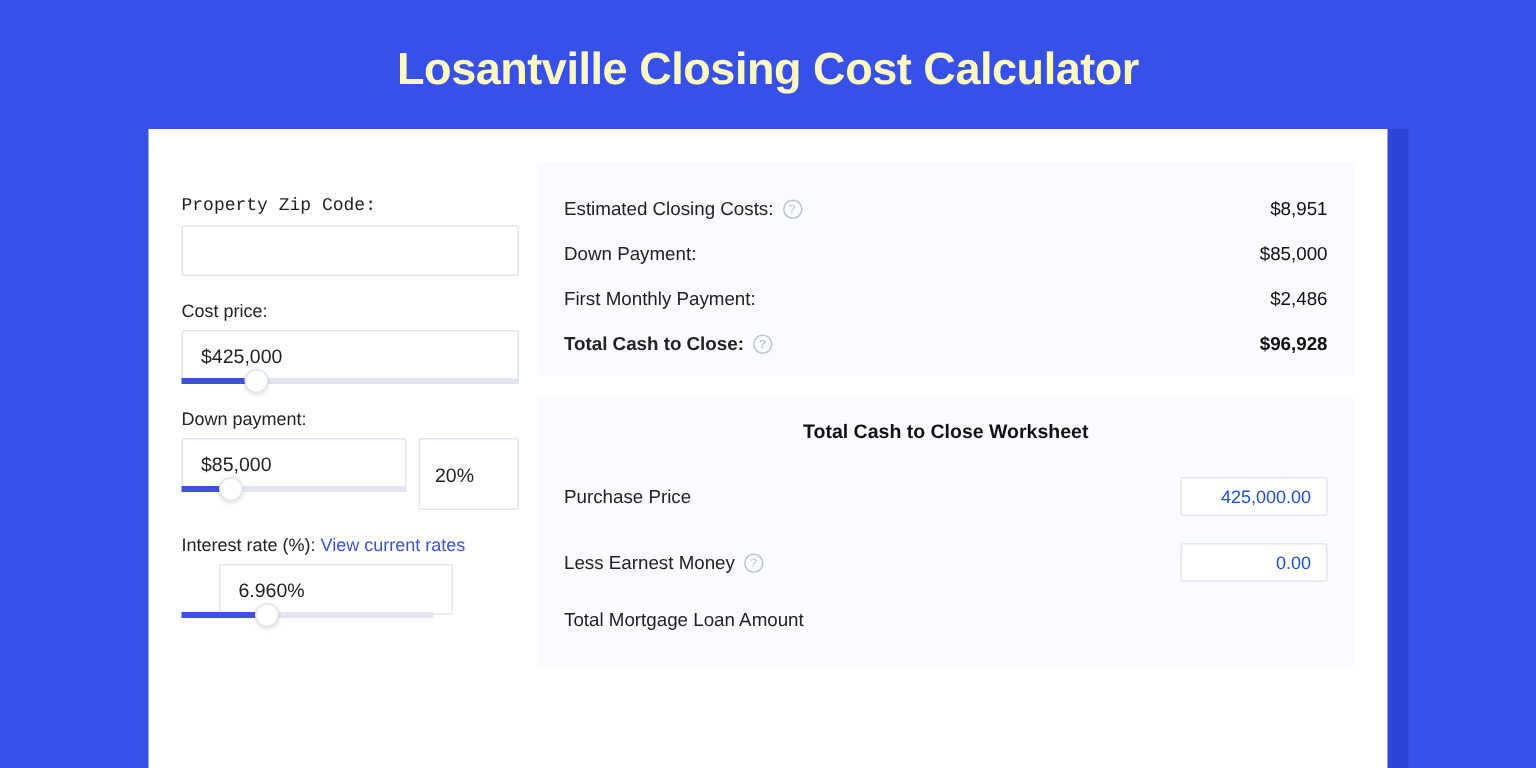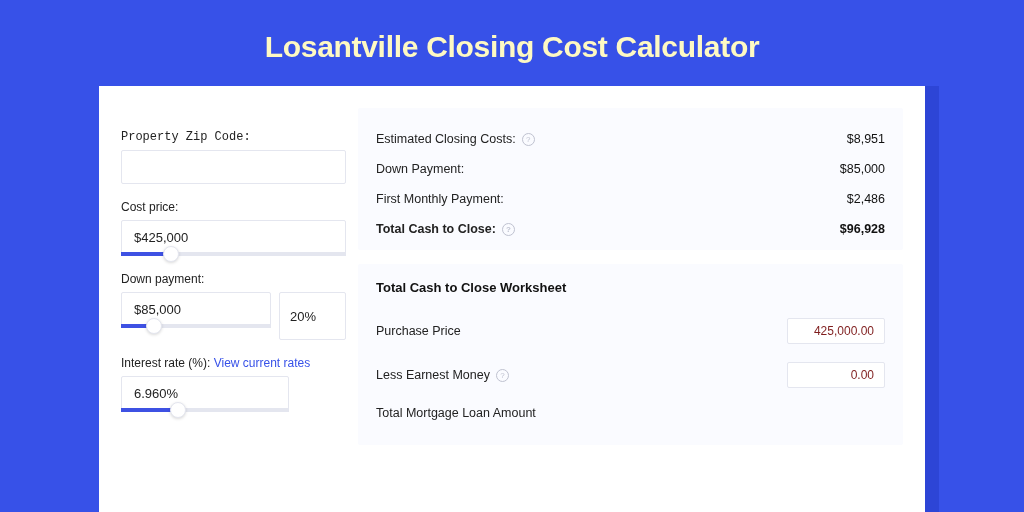--- a/index.html
+++ b/index.html
@@ -63,21 +63,21 @@
     width: 100%;
     border: 1px solid #e4e6ef;
     border-radius: 2px;
     height: 34px;
     padding: 11px 12px;
     font-size: 13px;
     color: #222;
     background: #fff;
     font-family: inherit;
   }
-  .text-input.narrow { width: 168px; }
+  .text-input.narrow { width: 156px; margin-left: 25px; }
   .slider-wrap { position: relative; }
   .slider-track {
     height: 4px;
     background: #e4e6ef;
     width: 100%;
     position: relative;
     margin-top: -2px;
   }
   .slider-fill {
     position: absolute;
@@ -138,36 +138,37 @@
     border-radius: 50%;
     align-items: center;
     justify-content: center;
     font-size: 8px;
     color: #bfc2d0;
   }
   .panel2 {
     background: #fafbff;
     border-radius: 2px;
     padding: 16px 18px;
+    text-align: center;
   }
   .ws-row {
     display: flex;
     justify-content: space-between;
     align-items: center;
     font-size: 12.5px;
     color: #222;
     padding: 9px 0;
   }
   .ws-row .label { display: flex; align-items: center; gap: 6px; }
   .val-box {
     border: 1px solid #e4e6ef;
     border-radius: 2px;
     background: #fff;
     font-size: 12px;
-    color: #7f1d1d;
+    color: #1d4ed8;
     height: 26px;
     min-width: 98px;
     padding: 0 10px;
     display: flex;
     align-items: center;
     justify-content: flex-end;
   }
 </style>
 </head>
 <body>

